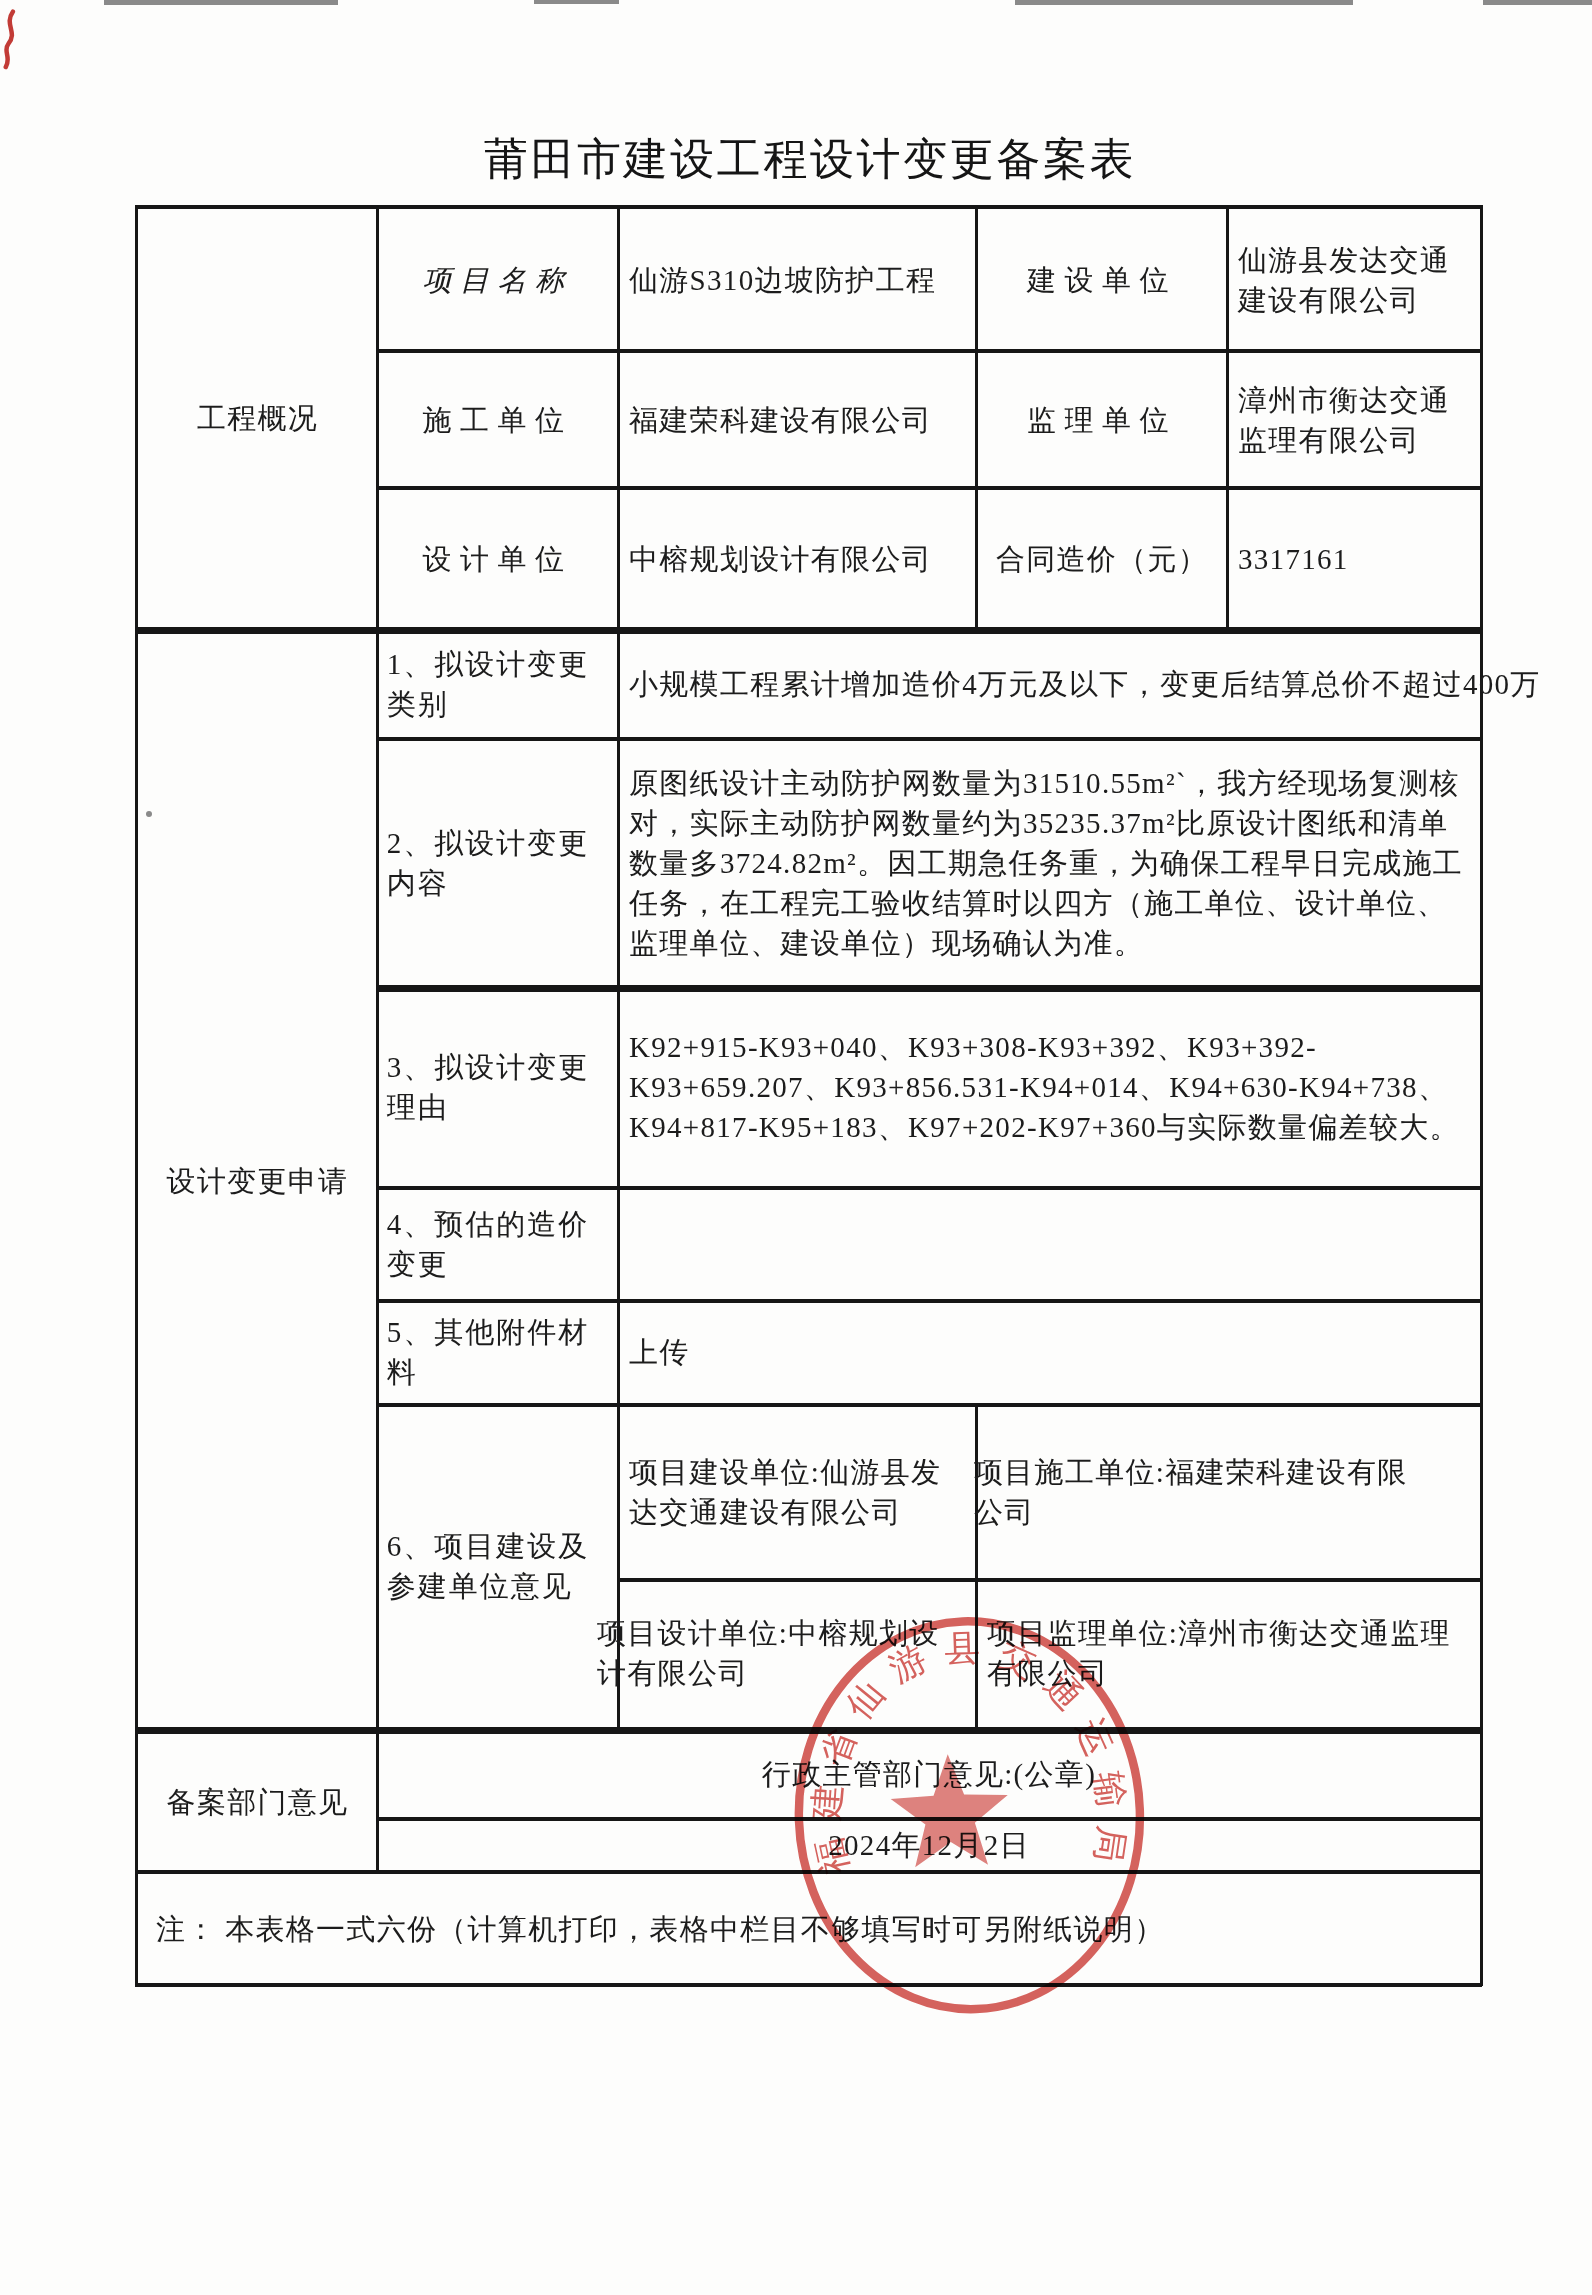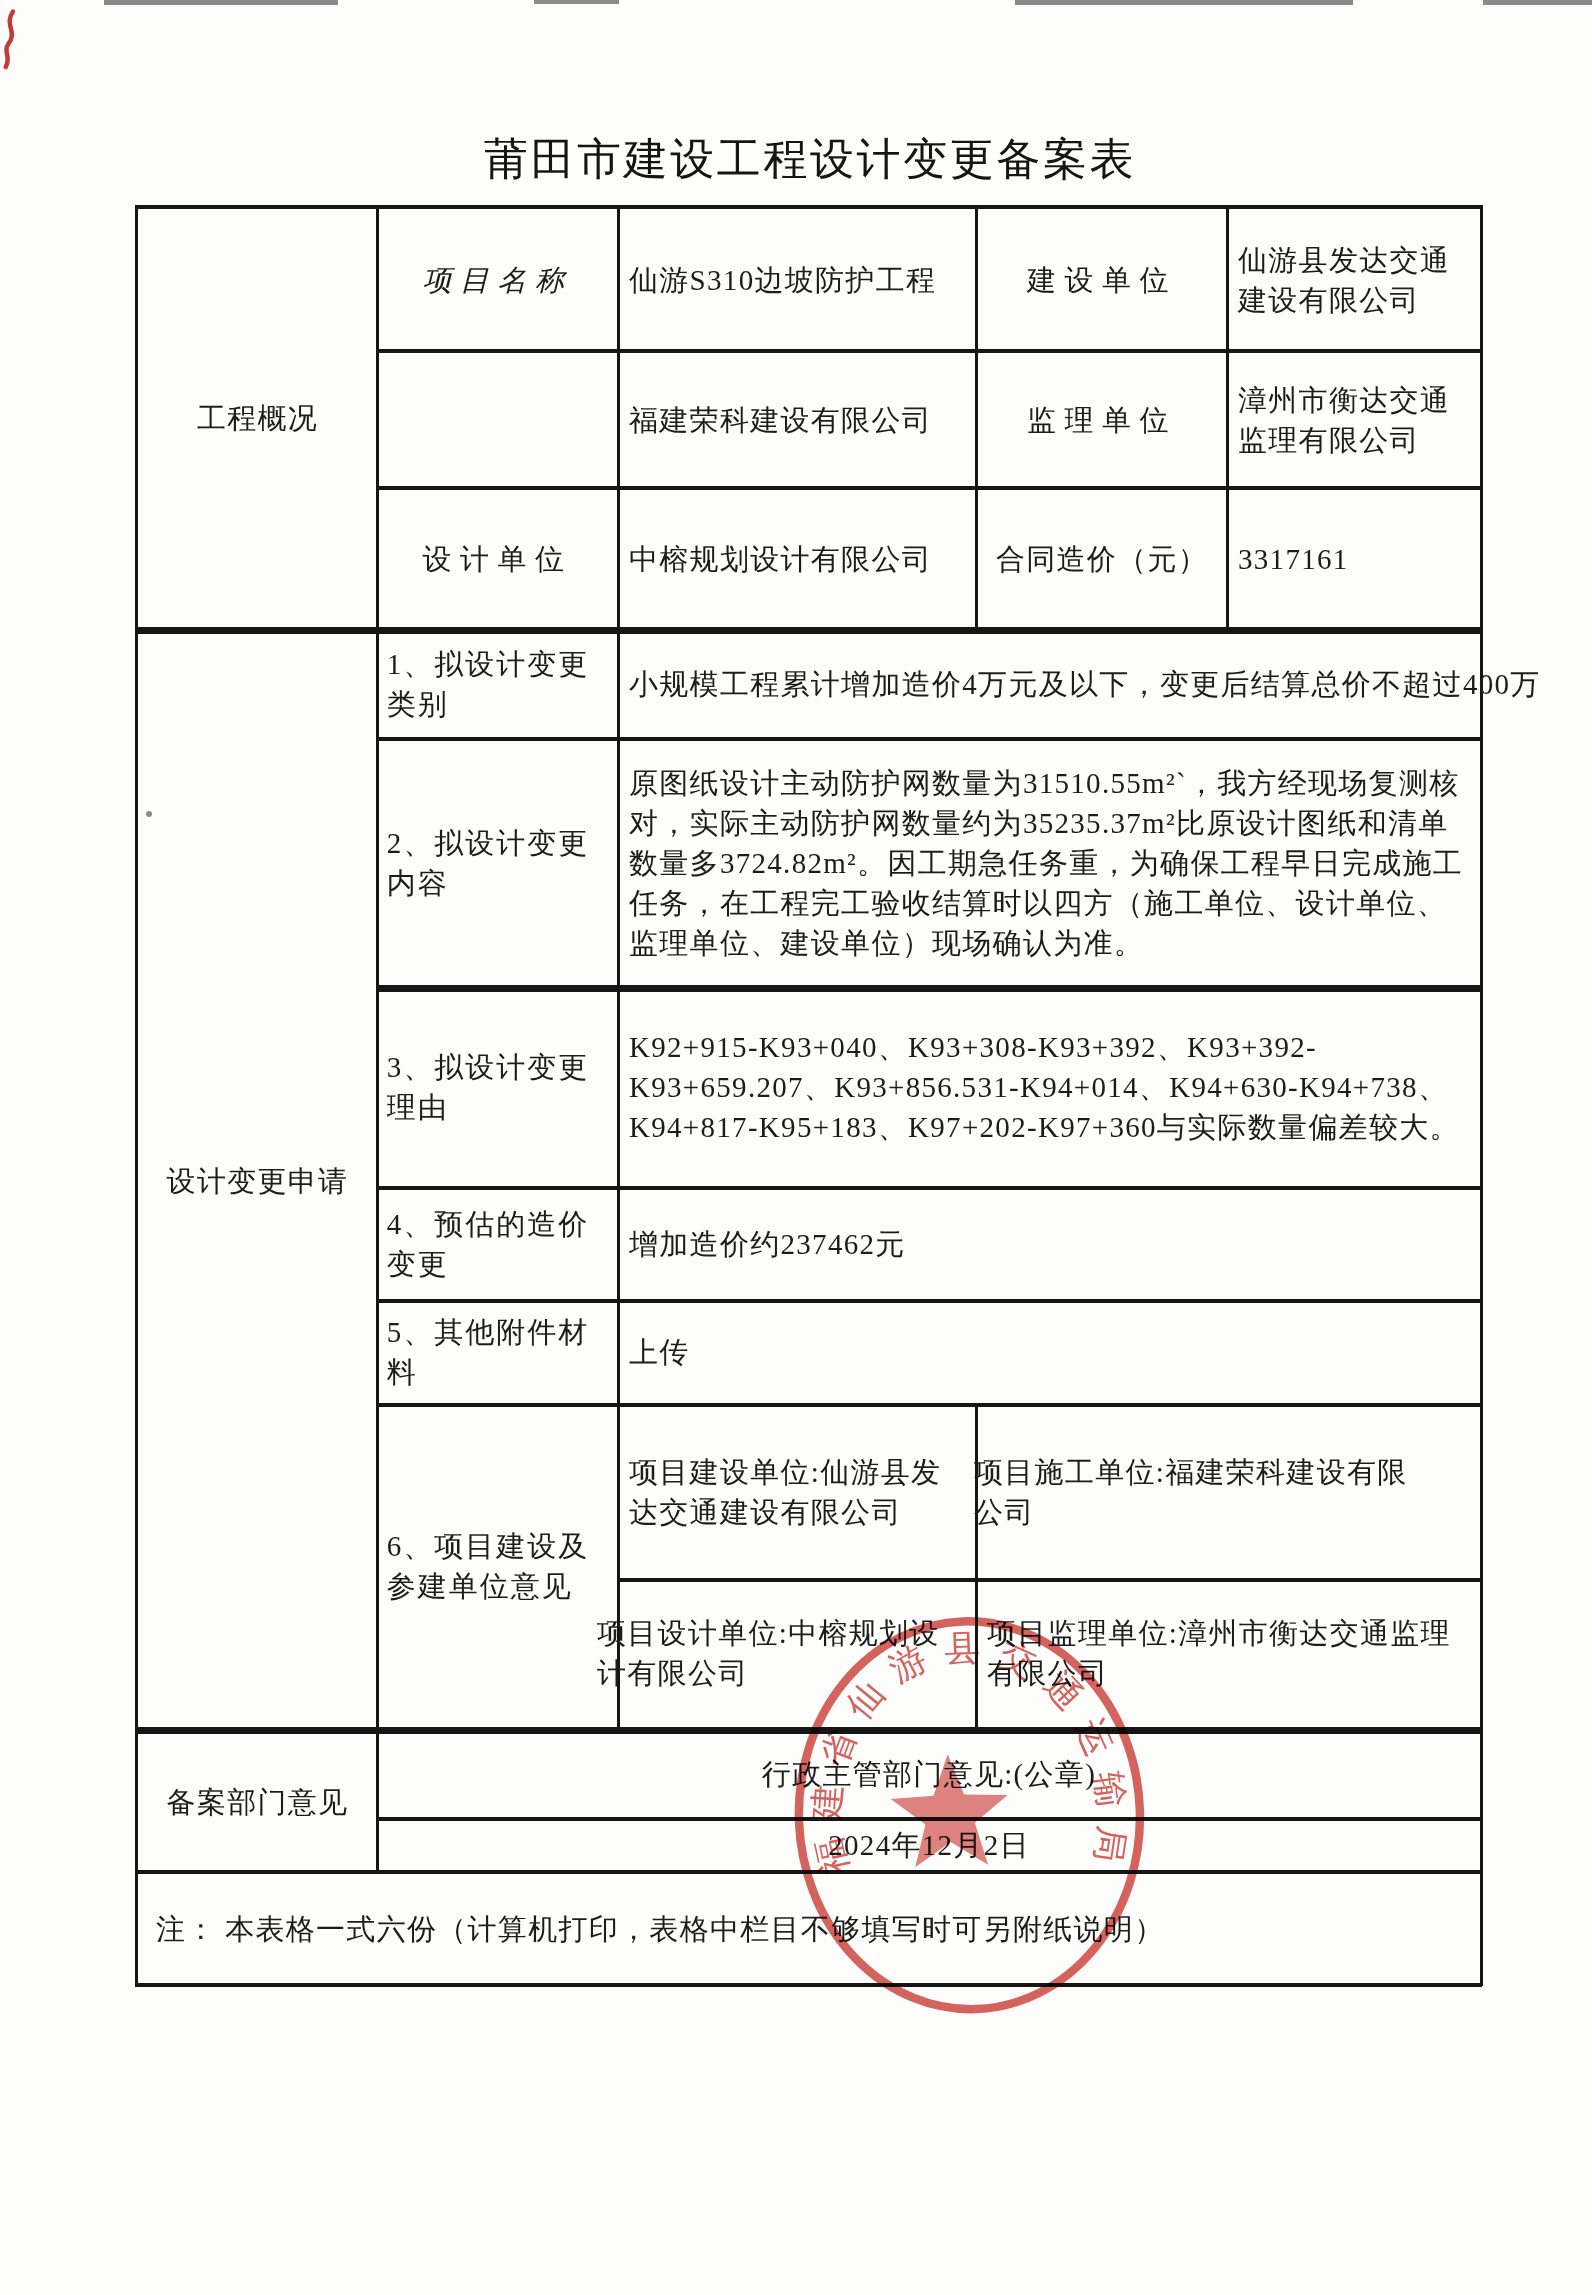--- a/index.html
+++ b/index.html
@@ -68,40 +68,40 @@
 
   <div class="cell center" style="left:139px;top:209px;width:237px;height:418px;">工程概况</div>
   <div class="cell center" style="left:139px;top:634px;width:237px;height:1093px;">设计变更申请</div>
   <div class="cell center" style="left:139px;top:1733px;width:237px;height:137px;">备案部门意见</div>
 
   <div class="cell lbl" style="left:379px;top:209px;width:237px;height:141px;font-style:italic;">项目名称</div>
   <div class="cell pad" style="left:620px;top:209px;width:355px;height:141px;">仙游S310边坡防护工程</div>
   <div class="cell lbl" style="left:978px;top:209px;width:248px;height:141px;">建设单位</div>
   <div class="cell pad" style="left:1229px;top:209px;width:251px;height:141px;">仙游县发达交通建设有限公司</div>
 
+  <div class="cell lbl" style="left:379px;top:353px;width:237px;height:133px;">施工单位</div>
   <div class="cell pad" style="left:620px;top:353px;width:355px;height:133px;">福建荣科建设有限公司</div>
   <div class="cell lbl" style="left:978px;top:353px;width:248px;height:133px;">监理单位</div>
   <div class="cell pad" style="left:1229px;top:353px;width:251px;height:133px;">漳州市衡达交通监理有限公司</div>
 
   <div class="cell lbl" style="left:379px;top:490px;width:237px;height:137px;">设计单位</div>
   <div class="cell pad" style="left:620px;top:490px;width:355px;height:137px;">中榕规划设计有限公司</div>
   <div class="cell center" style="left:978px;top:490px;width:248px;height:137px;letter-spacing:1.3px;">合同造价（元）</div>
   <div class="cell pad" style="left:1229px;top:490px;width:251px;height:137px;">3317161</div>
 
   <div class="cell numlbl" style="left:379px;top:631px;width:237px;height:106px;">1、拟设计变更类别</div>
   <div class="cell pad" style="left:620px;top:631px;width:984px;height:106px;">小规模工程累计增加造价4万元及以下，变更后结算总价不超过400万</div>
 
   <div class="cell numlbl" style="left:379px;top:741px;width:237px;height:244px;">2、拟设计变更内容</div>
   <div class="cell pad" style="left:620px;top:741px;width:860px;height:244px;">原图纸设计主动防护网数量为31510.55m²`，我方经现场复测核对，实际主动防护网数量约为35235.37m²比原设计图纸和清单数量多3724.82m²。因工期急任务重，为确保工程早日完成施工任务，在工程完工验收结算时以四方（施工单位、设计单位、监理单位、建设单位）现场确认为准。</div>
 
   <div class="cell numlbl" style="left:379px;top:988px;width:237px;height:198px;">3、拟设计变更理由</div>
   <div class="cell pad" style="left:620px;top:988px;width:860px;height:198px;">K92+915-K93+040、K93+308-K93+392、K93+392-K93+659.207、K93+856.531-K94+014、K94+630-K94+738、K94+817-K95+183、K97+202-K97+360与实际数量偏差较大。</div>
 
   <div class="cell numlbl" style="left:379px;top:1188px;width:237px;height:111px;">4、预估的造价变更</div>
-  <div class="cell pad" style="left:620px;top:1188px;width:860px;height:111px;">增加造价约237462元</div>
 
   <div class="cell numlbl" style="left:379px;top:1301px;width:237px;height:102px;">5、其他附件材料</div>
   <div class="cell pad" style="left:620px;top:1301px;width:860px;height:102px;">上传</div>
 
   <div class="cell numlbl" style="left:379px;top:1405px;width:237px;height:322px;">6、项目建设及参建单位意见</div>
   <div class="cell pad" style="left:620px;top:1405px;width:355px;height:174px;">项目建设单位:仙游县发达交通建设有限公司</div>
   <div class="cell pad" style="left:942px;top:1405px;width:502px;height:174px;padding-left:32px;">项目施工单位:福建荣科建设有限公司</div>
   <div class="cell pad" style="left:588px;top:1580px;width:381px;height:146px;">项目设计单位:中榕规划设计有限公司</div>
   <div class="cell pad" style="left:978px;top:1580px;width:502px;height:146px;">项目监理单位:漳州市衡达交通监理有限公司</div>
 

